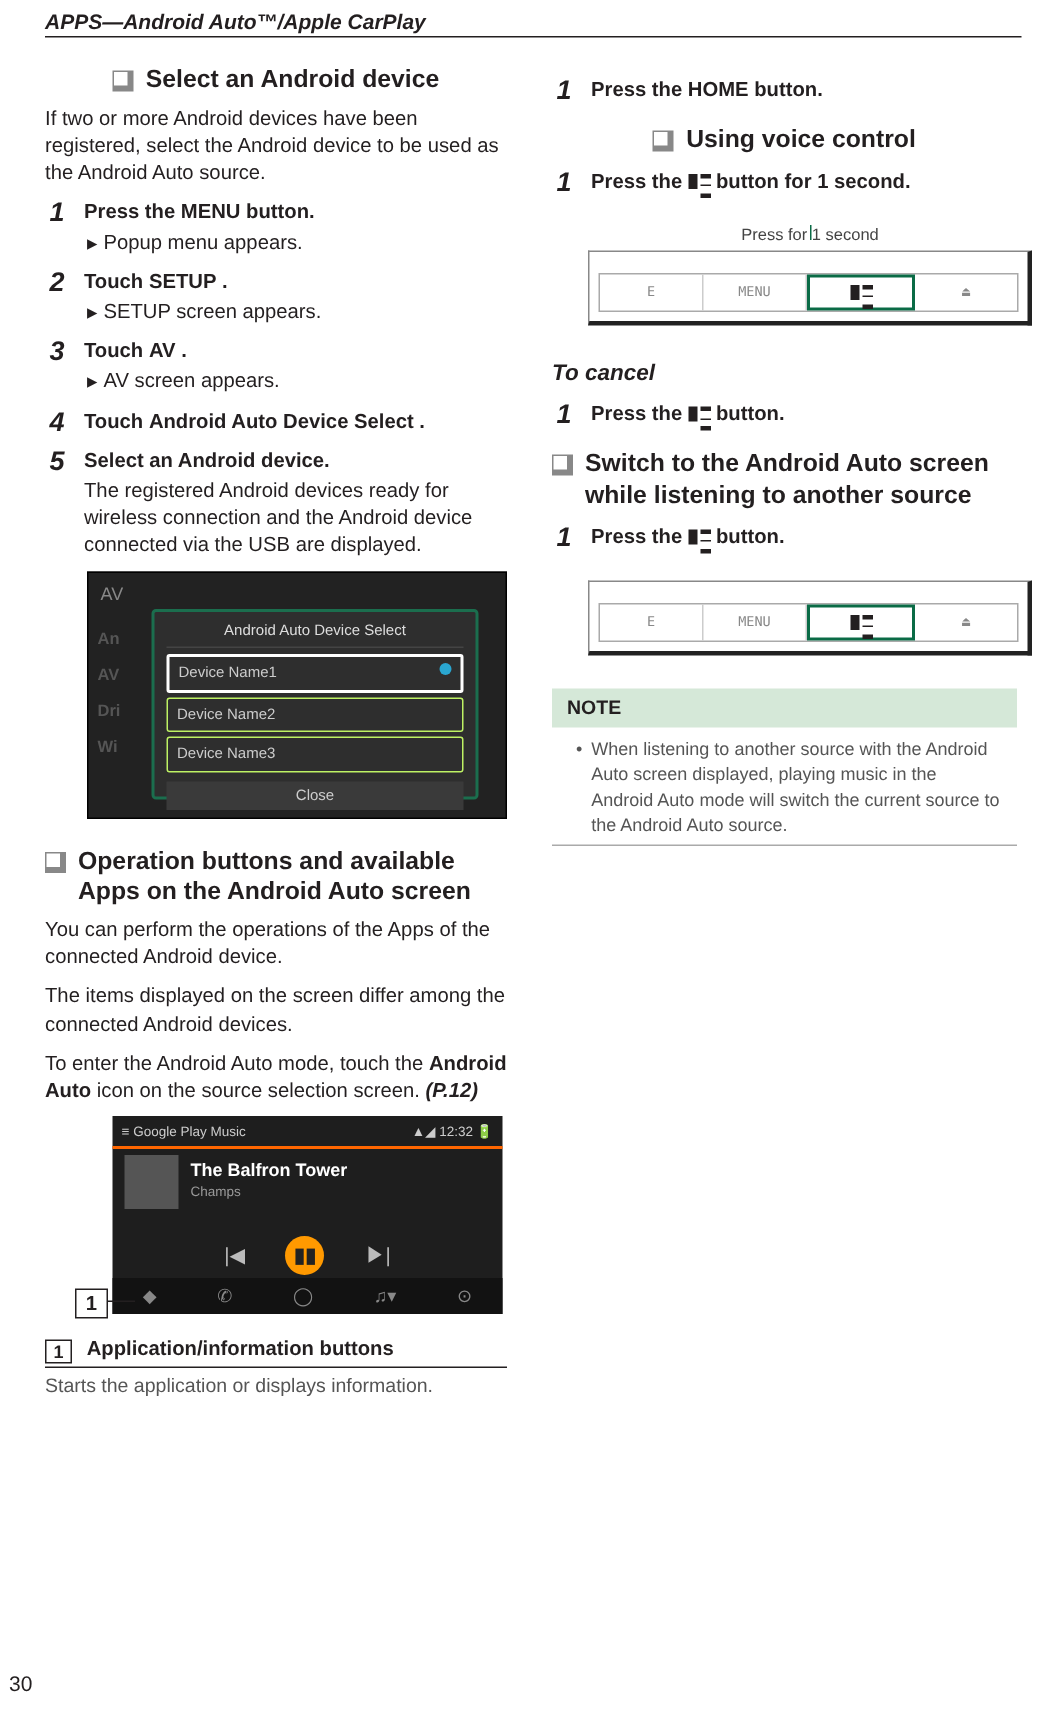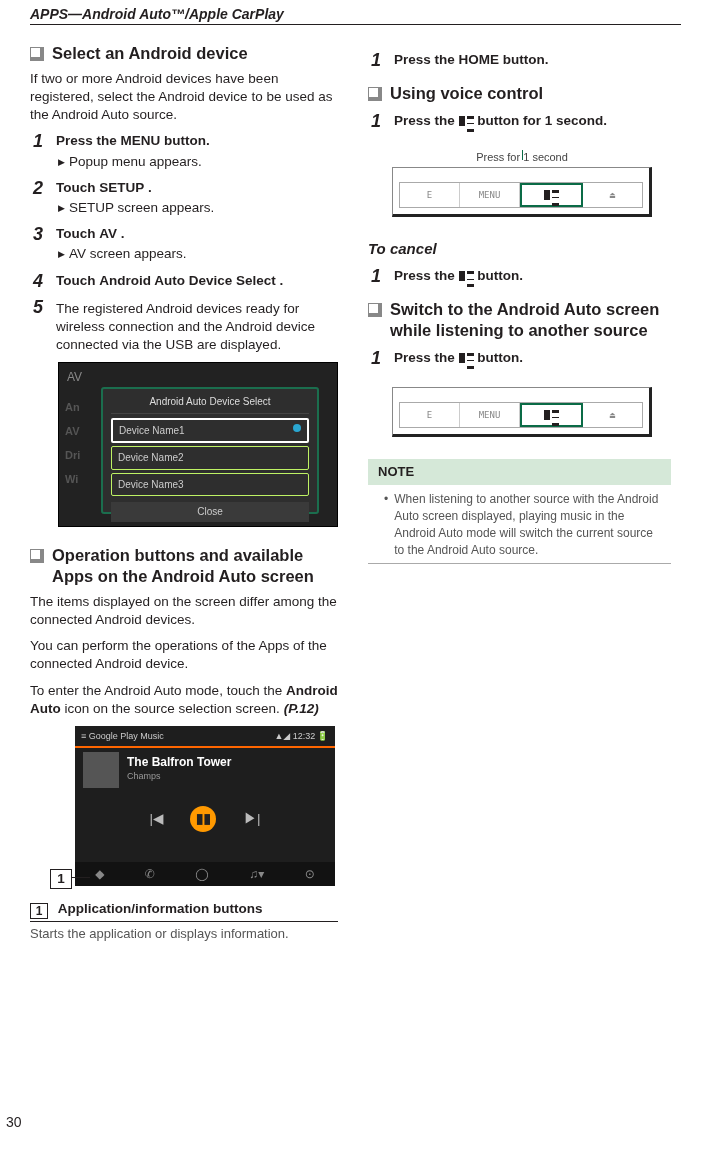--- a/index.html
+++ b/index.html
@@ -35,20 +35,21 @@
     width: 310px;
     font-size: 13.5px;
     line-height: 1.35;
     color: #231f20;
   }
   .section-head {
     display: flex;
     align-items: flex-start;
     gap: 8px;
     margin-bottom: 6px;
+    justify-content: center;
   }
   .square-icon {
     width: 14px; height: 14px;
     border: 1.5px solid #888;
     border-right: 4px solid #888;
     border-bottom: 4px solid #888;
     margin-top: 4px;
     flex: none;
   }
   .section-title {
@@ -128,21 +129,21 @@
     padding:6px 8px;
   }
   .shot-dark .title { text-align:center; color:#ddd; font-size:10px; border-bottom:1px solid #444; padding-bottom:4px; margin-bottom:4px;}
   .shot-dark .row { padding:4px 6px; border:1px solid #bef264; border-radius:2px; margin-bottom:3px; display:flex; justify-content:space-between; font-size:10px; color:#ccc;}
   .shot-dark .row.first { border:2px solid #fff;}
   .shot-dark .dot { width:8px;height:8px;border-radius:50%;background:#2aa6d0;}
   .shot-dark .close { text-align:center; padding:3px; font-size:10px; background:#3a3a3a; color:#ccc; margin-top:6px;}
 
   
   .shot-music {
-    width: 260px; height: 160px;
+    width: 260px; height: 132px;
     background:#1e1e1e;
     margin:6px 0 0 45px;
     position:relative;
     font-family: Arial, sans-serif;
   }
   .shot-music .top {
     display:flex; justify-content:space-between; color:#ccc; font-size:9px; padding:4px 6px;
     border-bottom:2px solid #f60;
   }
   .shot-music .art {
@@ -172,21 +173,21 @@
     display:inline-block;width:18px;height:16px;border:1.5px solid #231f20;
     text-align:center;font-weight:700;font-size:12px;line-height:14px;margin-right:6px;vertical-align:-2px;
   }
   .legend-title { font-weight:700; font-size:13.5px; }
   .legend-rule { border:none;border-top:1px solid #231f20;margin-top:2px;margin-bottom:3px;}
 
   .subhead { font-weight:700; font-style:italic; font-size:15px; margin-bottom:8px; }
 
   
   .hw {
-    width:260px; padding:12px 0 6px; margin:8px 0 16px 24px;
+    width:296px; padding:12px 0 6px; margin:8px 0 16px 24px;
     position:relative;
   }
   .hw .caption { text-align:center;font-size:11px;color:#444;margin-bottom:2px;}
   .hw .frame {
     border-top:1px solid #888;border-left:1px solid #888;border-right:3px solid #222;border-bottom:3px solid #222;
     height:50px;position:relative;background:#fff;
   }
   .hw .inner { position:absolute;left:6px;right:6px;bottom:6px;height:26px;border:1px solid #aaa;display:flex;}
   .hw .slot { flex:1;border-right:1px solid #ccc;display:flex;align-items:center;justify-content:center;font-size:9px;color:#888;font-family:monospace;}
   .hw .slot:last-child{border-right:none;}
@@ -261,20 +262,21 @@
       <div class="step-body">
         <span class="step-lead">
           <span>Touch </span><span class="key">Android Auto Device Select</span><span> .</span>
         </span>
       </div>
     </div>
 
     <div class="step-row">
       <div class="step-num">5</div>
       <div class="step-body">
+        <div class="step-lead">Select an Android device.</div>
         <div style="margin-top:2px;">The registered Android devices ready for wireless connection and the Android device connected via the USB are displayed.</div>
       </div>
     </div>
 
     <div class="shot-dark">
       <div class="av">AV</div>
       <div class="side">
         <div>An</div>
         <div>AV</div>
         <div>Dri</div>
@@ -293,22 +295,22 @@
             <span>Device Name3</span>
           </div>
         <div class="close">Close</div>
       </div>
     </div>
 
     <div class="section-head">
       <span class="square-icon"></span>
       <span class="section-title">Operation buttons and available Apps on the Android Auto screen</span>
     </div>
+    <div class="para">You can perform the operations of the Apps of the connected Android device.</div>
     <div class="para">The items displayed on the screen differ among the connected Android devices.</div>
-    <div class="para">You can perform the operations of the Apps of the connected Android device.</div>
     <div class="para">
       <span>To enter the Android Auto mode, touch the </span><b>Android Auto</b><span> icon on the source selection screen. </span><span class="ref-bold">(P.12)</span>
     </div>
 
     <div class="img-wrap">
       <div class="shot-music">
         <div class="top">
             <span>≡   Google Play Music</span>
             <span>▲◢ 12:32    🔋</span>
           </div>

